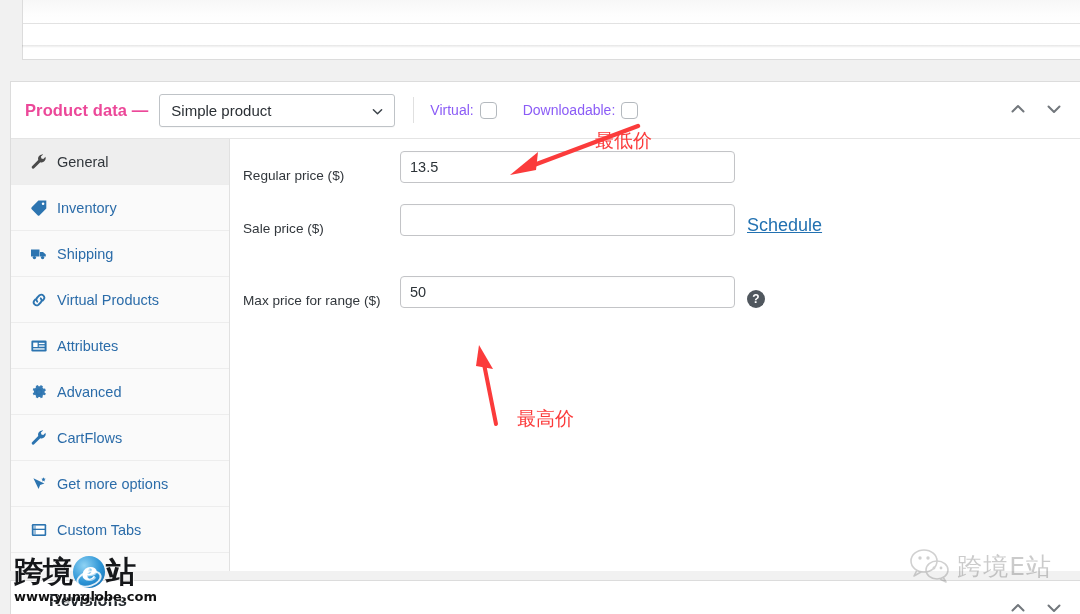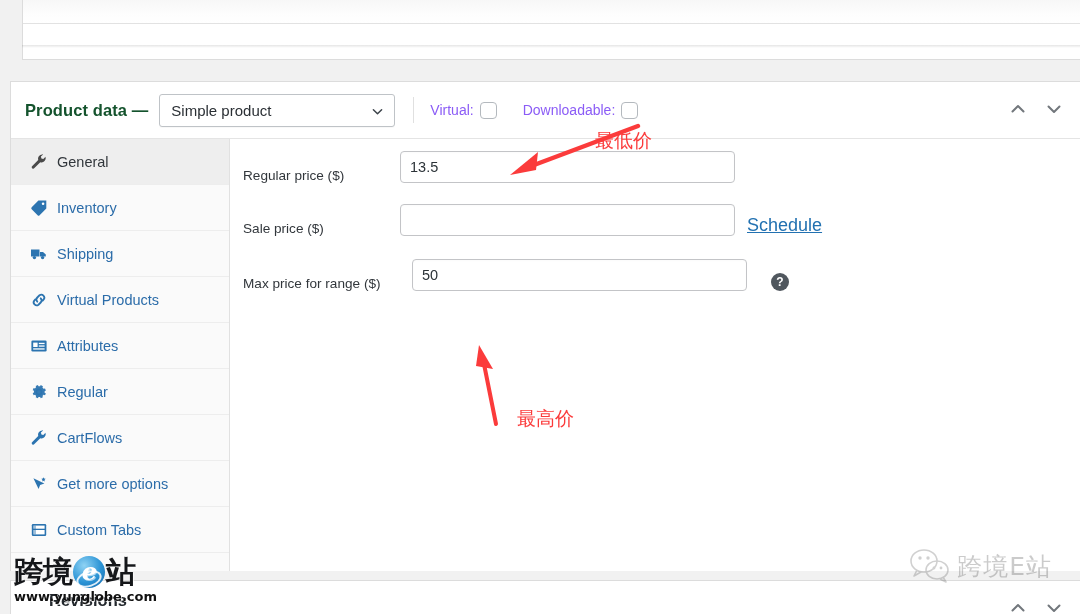--- a/index.html
+++ b/index.html
@@ -66,21 +66,21 @@
     position: relative;
     height: 57px;
     border-bottom: 1px solid #e4e4e4;
     box-sizing: border-box;
     display: flex;
     align-items: center;
     padding-left: 14px;
   }
   .mb-title {
     font-size: 16.5px;
-    color: #14532d;
+    color: #ec4899;
     font-weight: bold;
     letter-spacing: .1px;
     white-space: nowrap;
   }
   .type-select {
     position: relative;
     margin-left: 11px;
     width: 236px;
     height: 33px;
     border: 1px solid #bfc3c7;
@@ -454,21 +454,21 @@
             </span>
             <span class="tab-label">Attributes</span>
           </div>
           <div class="tab">
             <span class="tab-ico">
               <svg width="18" height="18" viewBox="0 0 18 18">
                 <path d="M9 5.6A3.4 3.4 0 1 0 9 12.4 3.4 3.4 0 0 0 9 5.6zm0 5.1a1.7 1.7 0 1 1 0-3.4 1.7 1.7 0 0 1 0 3.4z" fill="#2c74b0"></path>
                 <path d="M15.9 10.4l-1.3-.6a5.9 5.9 0 0 0 0-1.6l1.3-.6-.9-2.2-1.4.4a5.9 5.9 0 0 0-1.1-1.1l.4-1.4L10.7 2l-.6 1.3a5.9 5.9 0 0 0-1.6 0L7.9 2l-2.2.9.4 1.4a5.9 5.9 0 0 0-1.1 1.1L3.6 5 2.7 7.2 4 7.8a5.9 5.9 0 0 0 0 1.6l-1.3.6.9 2.2 1.4-.4a5.9 5.9 0 0 0 1.1 1.1L5.7 14.3l2.2.9.6-1.3a5.9 5.9 0 0 0 1.6 0l.6 1.3 2.2-.9-.4-1.4a5.9 5.9 0 0 0 1.1-1.1l1.4.4z" fill="#2c74b0" opacity=".95"></path>
               </svg>
             </span>
-            <span class="tab-label">Regular</span>
+            <span class="tab-label">Advanced</span>
           </div>
           <div class="tab">
             <span class="tab-ico">
               <svg width="18" height="18" viewBox="0 0 18 18">
                 <path d="M12.2 1.6a4.2 4.2 0 0 0-4 5.5L2.3 13a1.5 1.5 0 1 0 2.1 2.1l5.9-5.9a4.2 4.2 0 0 0 5.2-5.4l-2.2 2.2-1.9-.5-.5-1.9 2.2-2.2a4.3 4.3 0 0 0-.9-.1z" fill="#2c74b0"></path>
               </svg>
             </span>
             <span class="tab-label">CartFlows</span>
           </div>
           <div class="tab">
@@ -496,21 +496,21 @@
       <div class="panel" id="general-panel">
           <div class="field-row" style="top: 20px;">
             <span class="field-label">Regular price ($)</span>
             <input class="field-input" type="text" placeholder="" value="13.5" style="">
           </div>
           <div class="field-row" style="top: 73px;">
             <span class="field-label">Sale price ($)</span>
             <input class="field-input" type="text" placeholder="" style="">
             <span class="sched-link">Schedule</span>
           </div>
-          <div class="field-row" style="top: 128px; gap: 12px;">
+          <div class="field-row" style="top: 145px;">
             <span class="field-label">Max price for range ($)</span>
             <input class="field-input" type="text" placeholder="" value="50" style="">
             <span class="help-icon">?</span>
           </div>
         </div>
     </div>
   </div>
 
   <svg class="anno-svg" style="left:490px; top:120px; width:160px; height:60px;" viewBox="0 0 160 60">
     <path d="M148 6 L36 48" stroke="#fb3b3b" stroke-width="4.5" stroke-linecap="round"></path>

